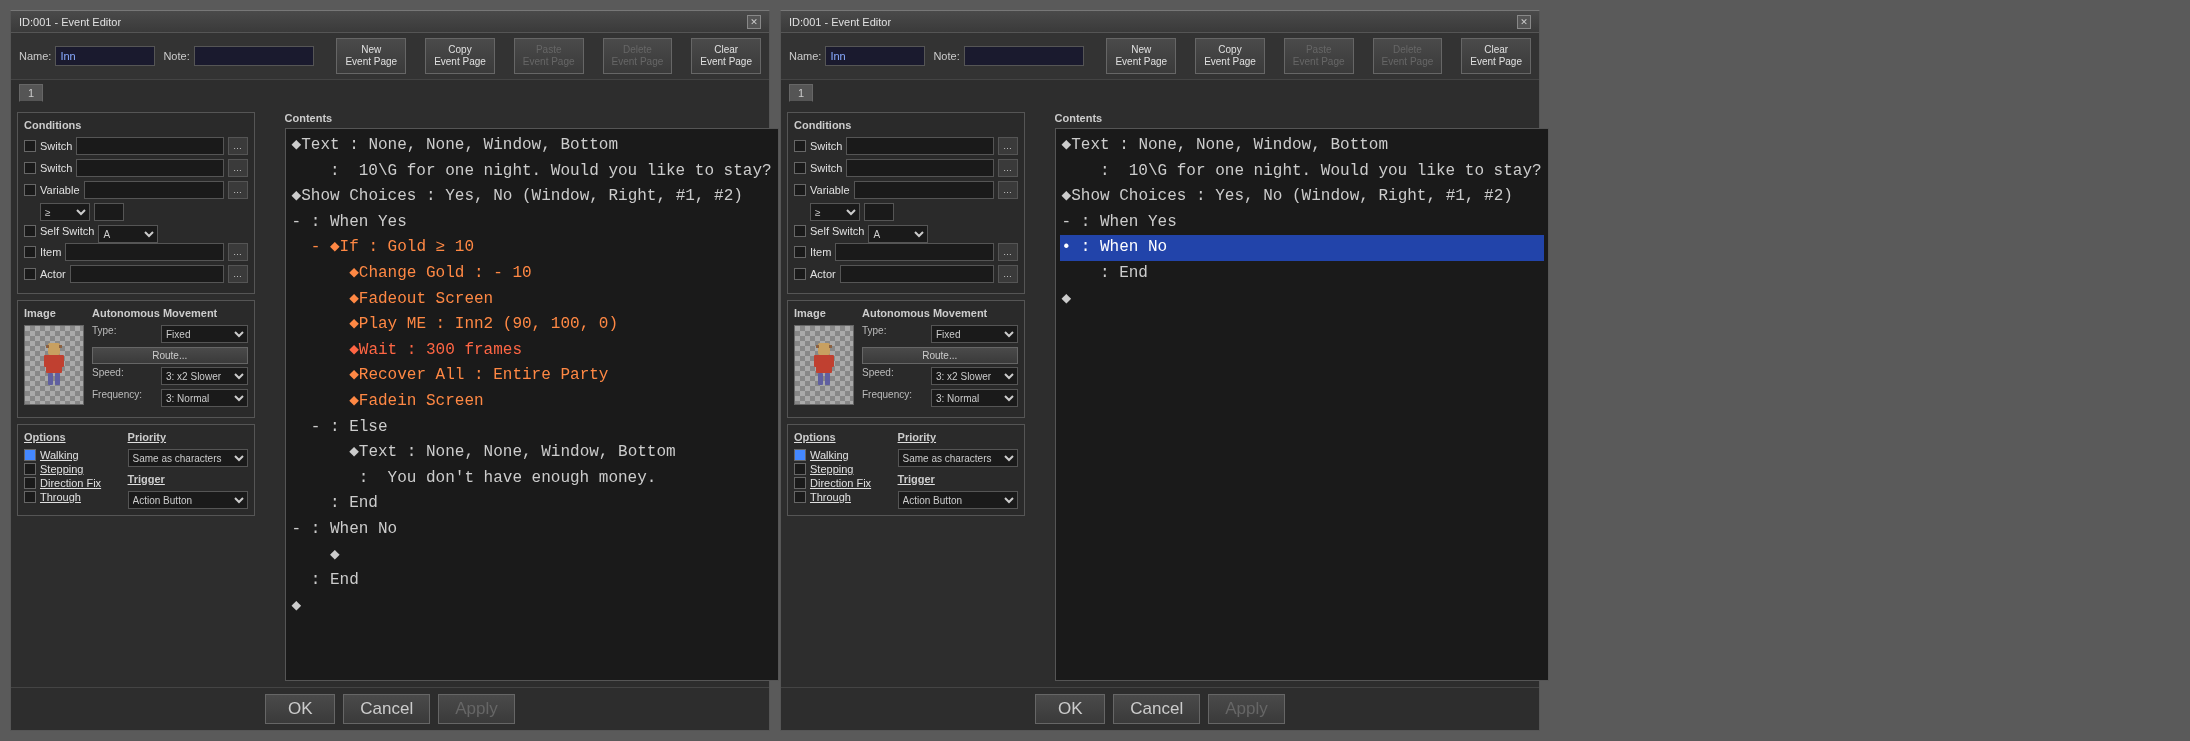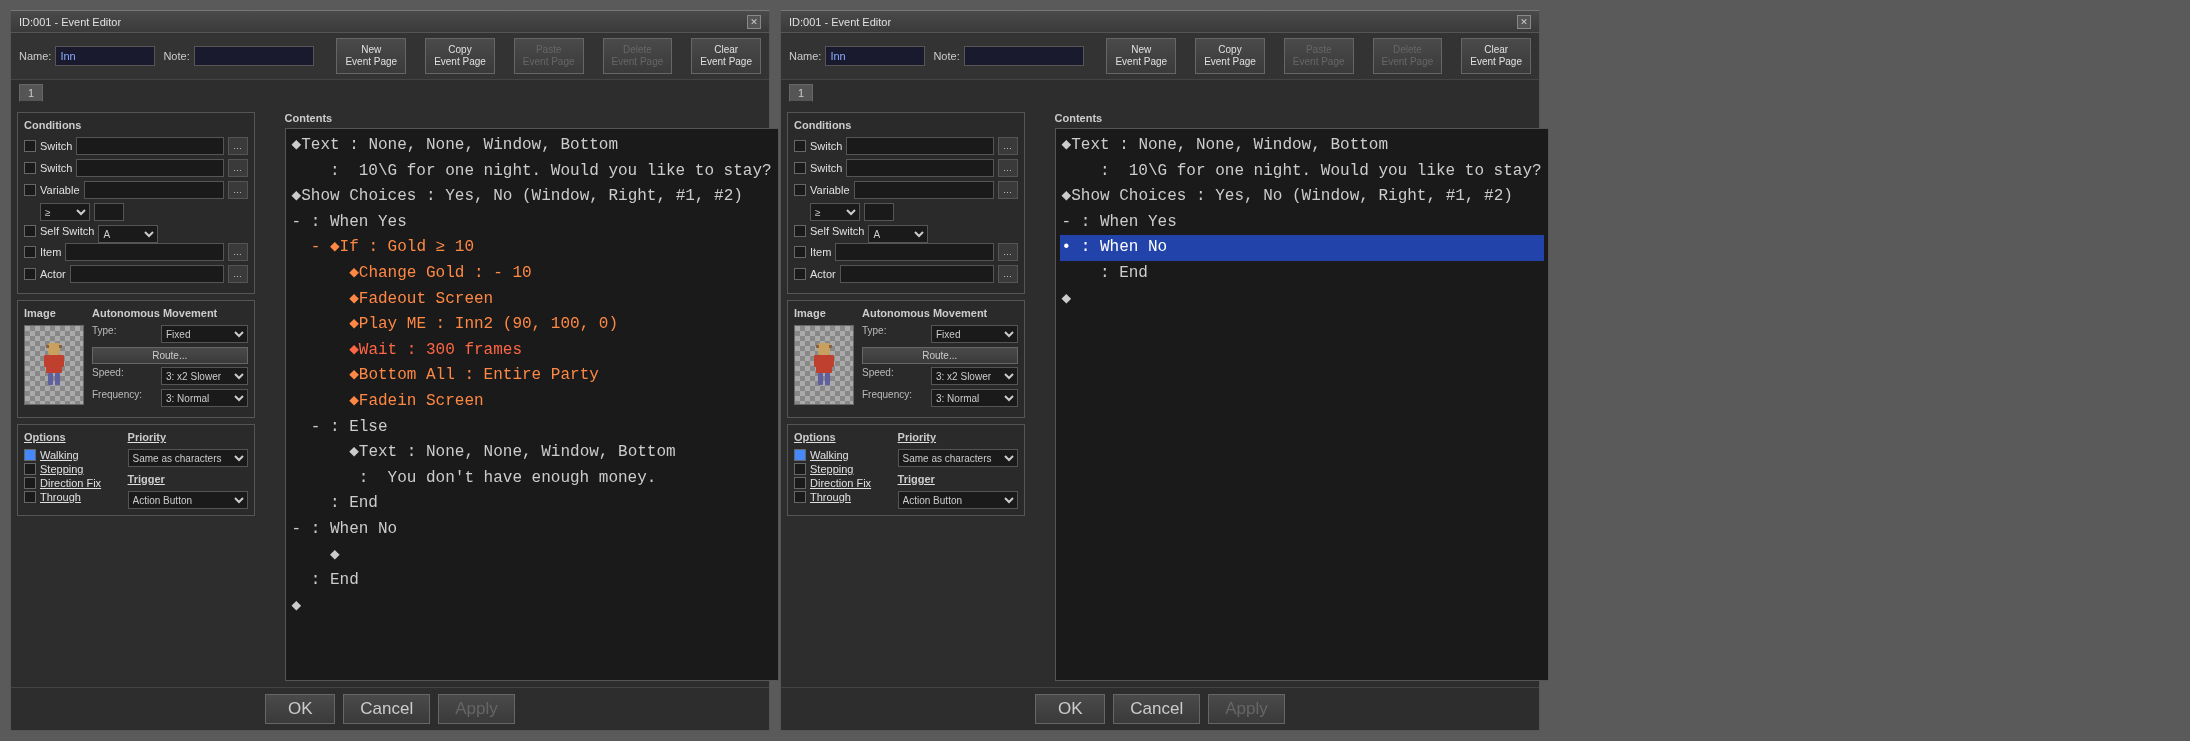--- a/index.html
+++ b/index.html
@@ -597,21 +597,21 @@
       <div class="contents-area">
         <div class="content-line text-default">◆Text : None, None, Window, Bottom</div>
         <div class="content-line text-default">    :  10\G for one night. Would you like to stay?</div>
         <div class="content-line text-default">◆Show Choices : Yes, No (Window, Right, #1, #2)</div>
         <div class="content-line text-default">- : When Yes</div>
         <div class="content-line text-orange">  - ◆If : Gold ≥ 10</div>
         <div class="content-line text-orange">      ◆Change Gold : - 10</div>
         <div class="content-line text-orange">      ◆Fadeout Screen</div>
         <div class="content-line text-orange">      ◆Play ME : Inn2 (90, 100, 0)</div>
         <div class="content-line text-red">      ◆Wait : 300 frames</div>
-        <div class="content-line text-orange">      ◆Bottom All : Entire Party</div>
+        <div class="content-line text-orange">      ◆Recover All : Entire Party</div>
         <div class="content-line text-orange">      ◆Fadein Screen</div>
         <div class="content-line text-default">  - : Else</div>
         <div class="content-line text-default">      ◆Text : None, None, Window, Bottom</div>
         <div class="content-line text-default">       :  You don't have enough money.</div>
         <div class="content-line text-default">    : End</div>
         <div class="content-line text-default">- : When No</div>
         <div class="content-line text-default">    ◆</div>
         <div class="content-line text-default">  : End</div>
         <div class="content-line text-default">◆</div>
       </div>

